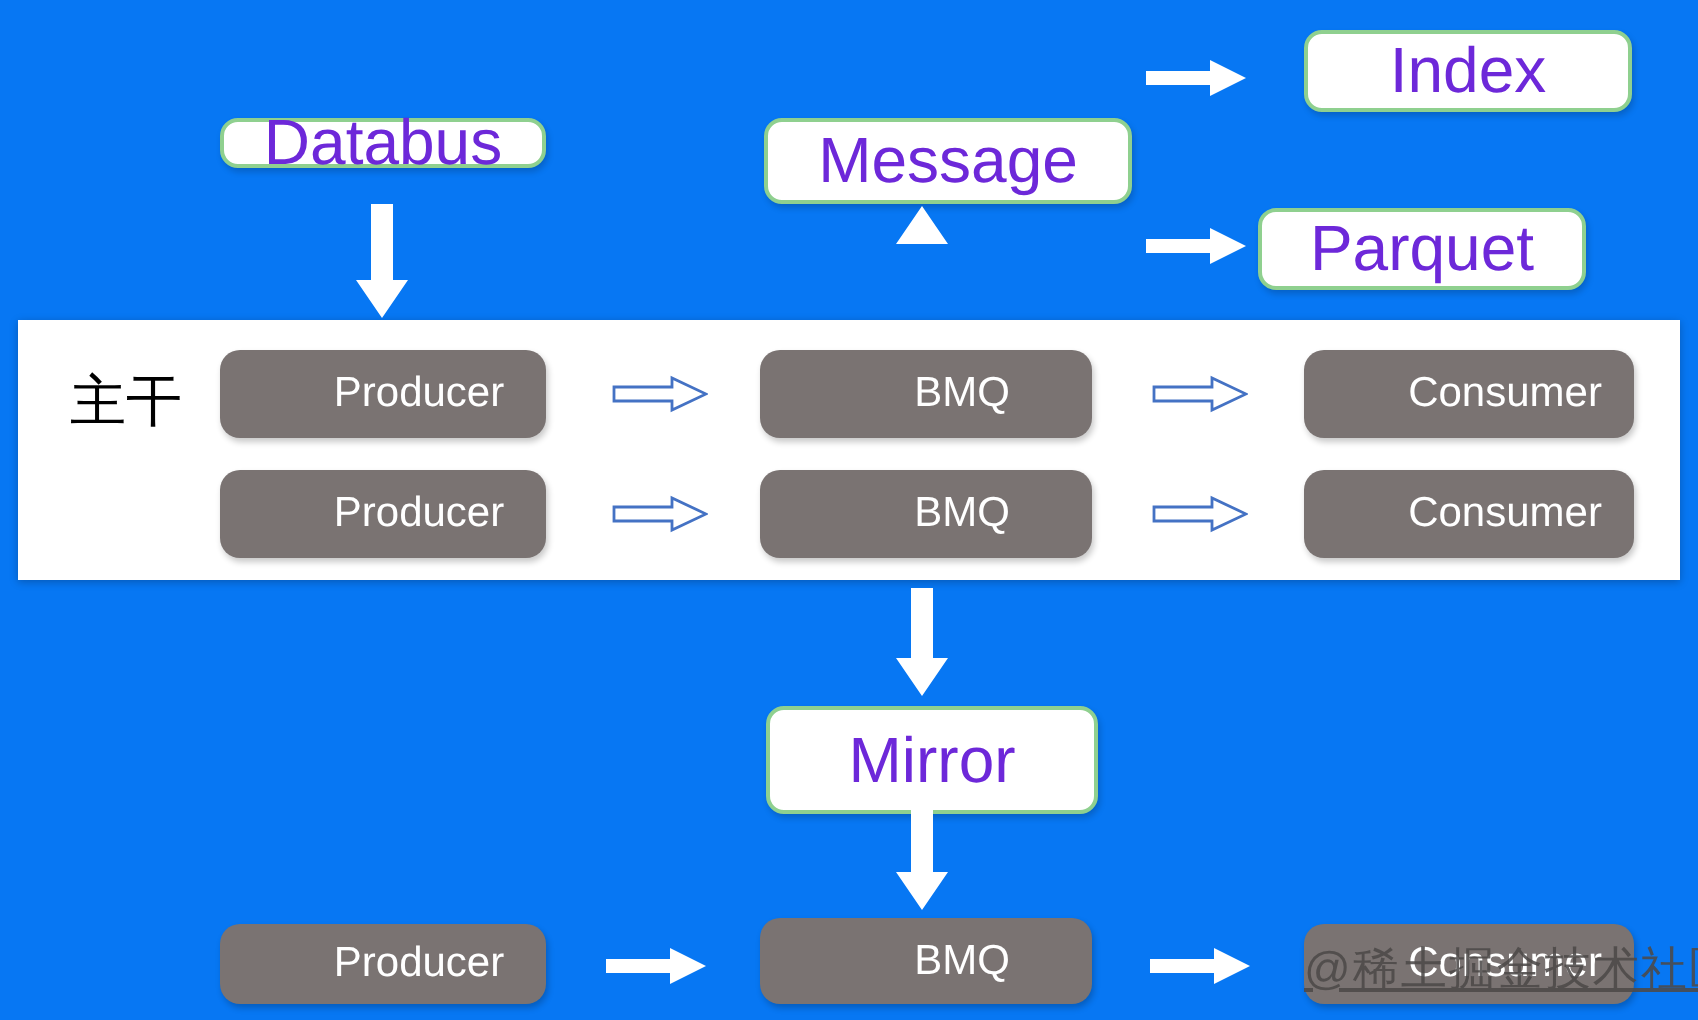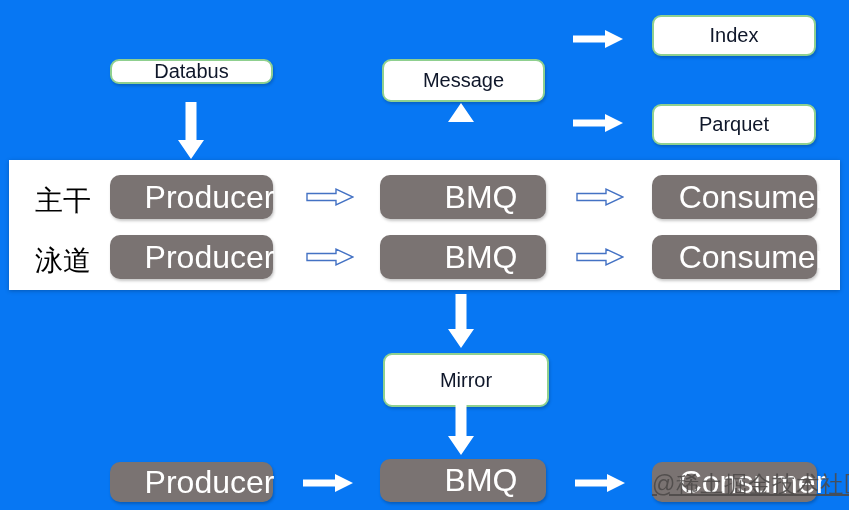--- a/index.html
+++ b/index.html
@@ -16,35 +16,35 @@
   
   .wbox {
     position: absolute;
     background: #ffffff;
     border: 2px solid var(--white-box-border, #8FD08F);
     border-radius: 9px;
     box-sizing: border-box;
     display: flex;
     align-items: center;
     justify-content: center;
-    font-size: 20px;
-    color: #0f172a;
+    font-size: 32px;
+    color: #6d28d9;
     box-shadow: 1px 2px 3px rgba(0,0,0,0.18);
   }
 
   
   .gbox {
     position: absolute;
     background: var(--gray-box, #7A7372);
     border-radius: 10px;
     box-sizing: border-box;
     display: flex;
     align-items: center;
     justify-content: center;
-    font-size: 32px;
+    font-size: 21px;
     color: #ffffff;
     box-shadow: 1px 2px 3px rgba(0,0,0,0.22);
     padding-left: 36px;
   }
 
   
   .band {
     position: absolute;
     left: 9px; top: 160px; width: 831px; height: 130px;
     background: #ffffff;
@@ -82,29 +82,29 @@
 </style>
 </head>
 <body>
 
 <div class="canvas">
 
   <div class="wbox" style="left:110px; top:59px; width:163px; height:25px">
     <span>Databus</span>
   </div>
 
-  <div class="wbox" style="left:382px; top:59px; width:163px; height:43px">
+  <div class="wbox" style="left:382px; top:59px; width:184px; height:43px">
     <span>Message</span>
   </div>
 
   <div class="wbox" style="left:652px; top:15px; width:164px; height:41px">
     <span>Index</span>
   </div>
 
-  <div class="wbox" style="left:652px; top:104px; width:164px; height:41px">
+  <div class="wbox" style="left:629px; top:104px; width:164px; height:41px">
     <span>Parquet</span>
   </div>
 
   <svg class="arr" style="left:178px; top:102px" width="26" height="57" viewBox="0 0 26 57">
     <polygon class="solid" points="7.5,0 18.5,0 18.5,38 26,38 13,57 0,38 7.5,38"></polygon>
   </svg>
 
   <svg class="arr" style="left:448px; top:103px" width="26" height="55" viewBox="0 0 26 55">
     <polygon class="solid" points="7.5,55 18.5,55 18.5,19 0,19 13,0 26,19 18.5,19 18.5,55"></polygon>
   </svg>
@@ -134,21 +134,20 @@
   </div>
 
   <svg class="arr" style="left:576px; top:187px" width="48" height="20" viewBox="0 0 48 20">
     <polygon class="outline" points="1,6.5 30,6.5 30,2 47,10 30,18 30,13.5 1,13.5"></polygon>
   </svg>
 
   <div class="gbox" style="left:652px; top:175px; width:165px; height:44px">
     <span>Consumer</span>
   </div>
 
-  <div class="band-label" style="left:35px; top:242px">泳道</div>
 
   <div class="gbox" style="left:110px; top:235px; width:163px; height:44px">
     <span>Producer</span>
   </div>
 
   <svg class="arr" style="left:306px; top:247px" width="48" height="20" viewBox="0 0 48 20">
     <polygon class="outline" points="1,6.5 30,6.5 30,2 47,10 30,18 30,13.5 1,13.5"></polygon>
   </svg>
 
   <div class="gbox" style="left:380px; top:235px; width:166px; height:44px">

